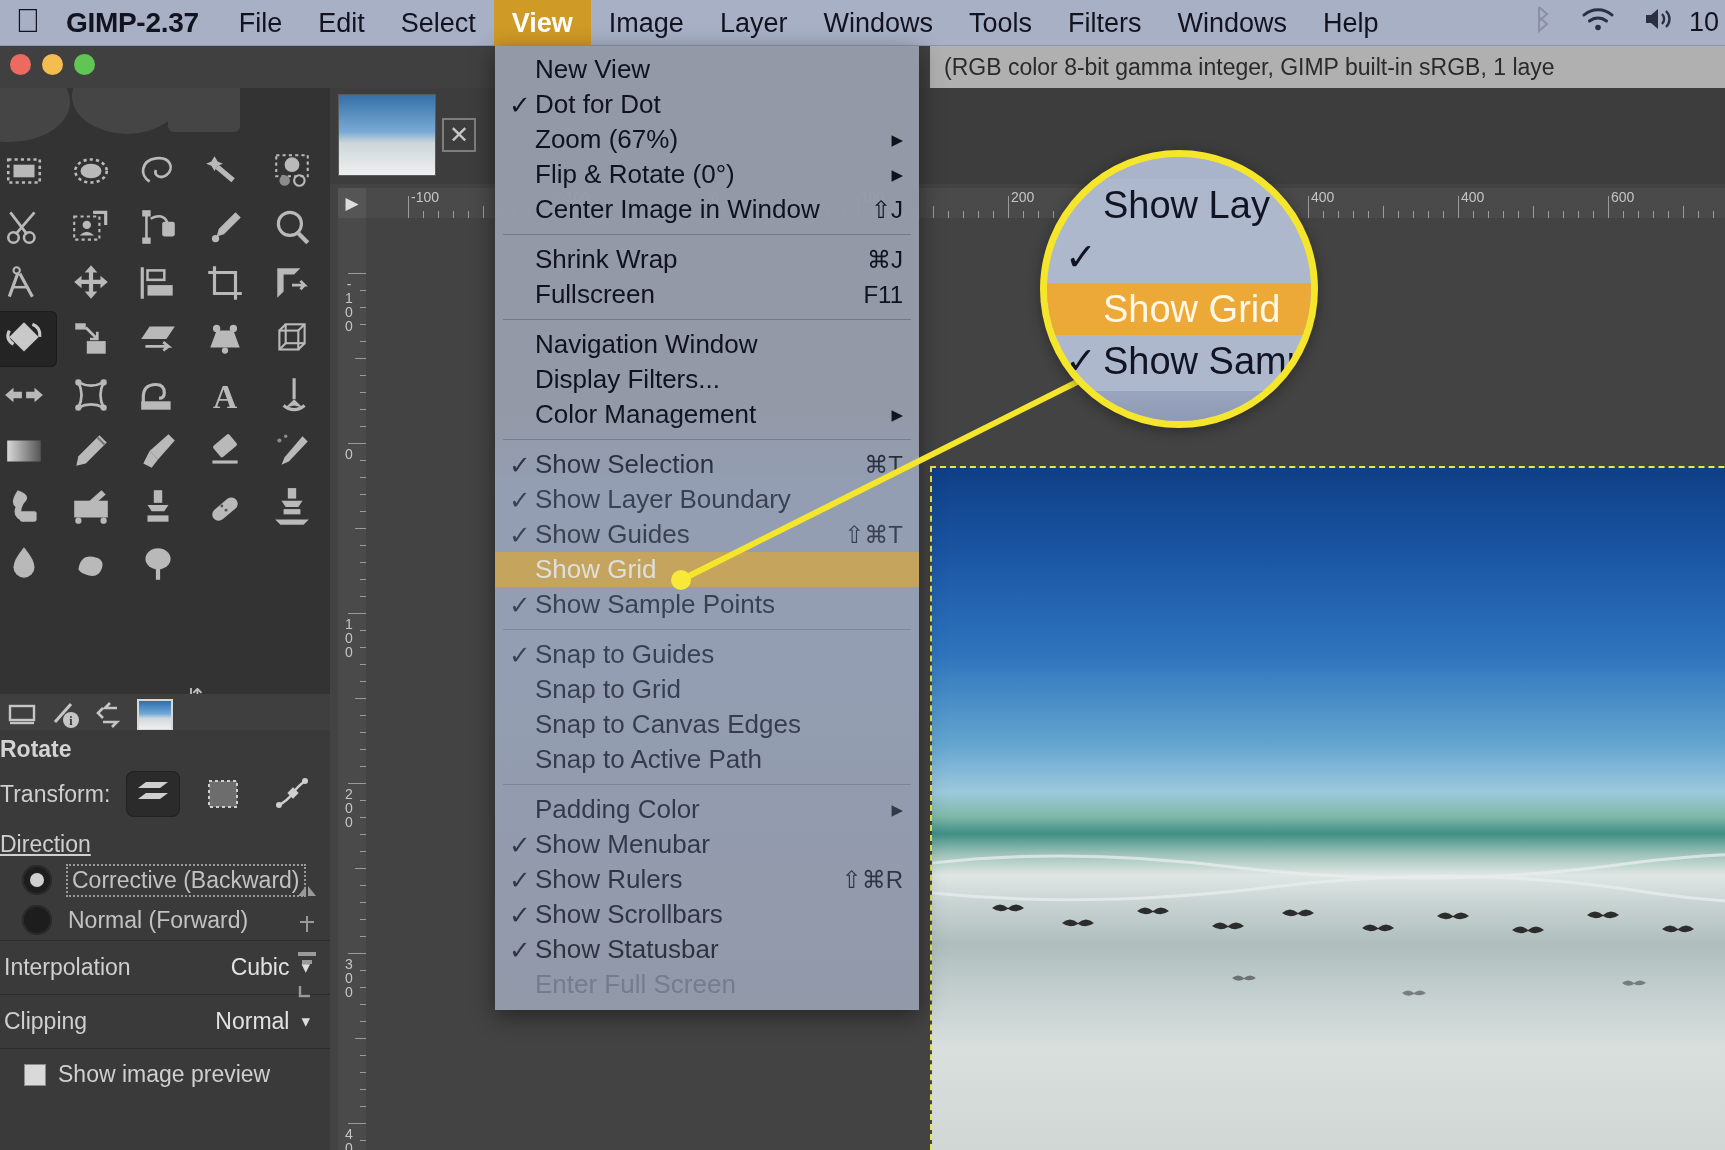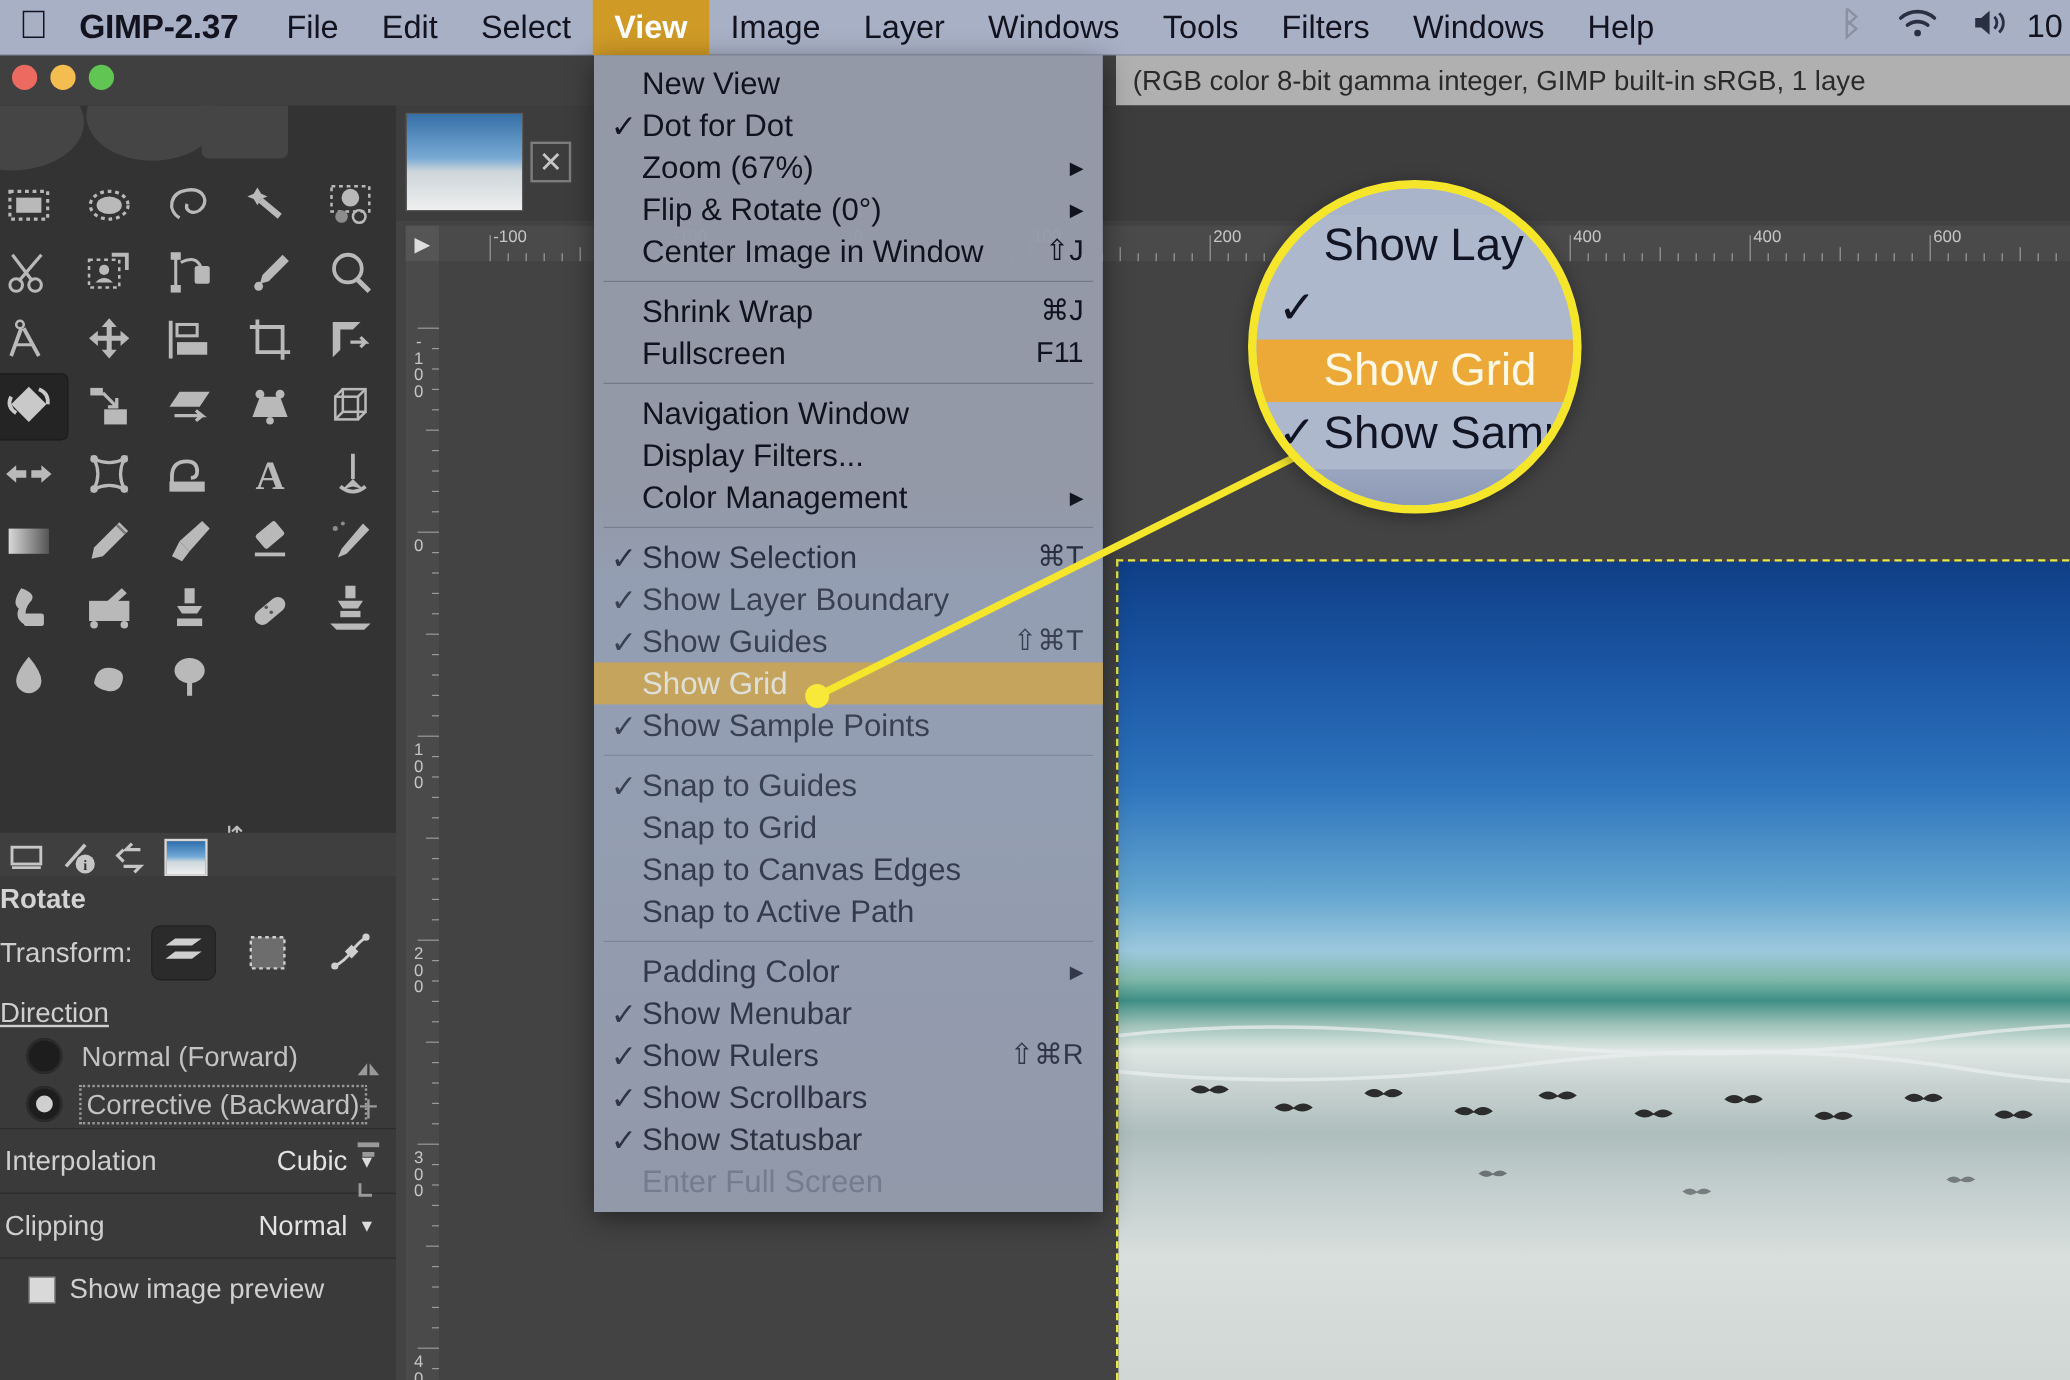--- a/index.html
+++ b/index.html
@@ -627,26 +627,26 @@
         <svg viewBox="0 0 38 34">
             <path d="M5 28 q8 -4 14 -12 q4 -6 12 -12" fill="none" stroke="#cfcfcf" stroke-width="2.4"></path>
             <rect x="15" y="12" width="8" height="8" fill="#cfcfcf" transform="rotate(45 19 16)"></rect>
             <circle cx="5" cy="28" r="3" fill="#cfcfcf"></circle>
             <circle cx="31" cy="4" r="3" fill="#cfcfcf"></circle>
           </svg>
       </div>
     </div>
     <div class="to-section">Direction</div>
     <div class="radio-row">
+      <div class="radio on"></div>
+      <div class="radio-label focus">Corrective (Backward)</div>
+    </div>
+    <div class="radio-row">
       <div class="radio"></div>
       <div class="radio-label">Normal (Forward)</div>
-    </div>
-    <div class="radio-row">
-      <div class="radio on"></div>
-      <div class="radio-label focus">Corrective (Backward)</div>
     </div>
     <div class="combo-row">
       <div class="to-label">Interpolation</div>
       <div class="combo-val">
         <span>Cubic</span>
         <span class="chev">▾</span>
       </div>
     </div>
     <div class="combo-row">
       <div class="to-label">Clipping</div>

